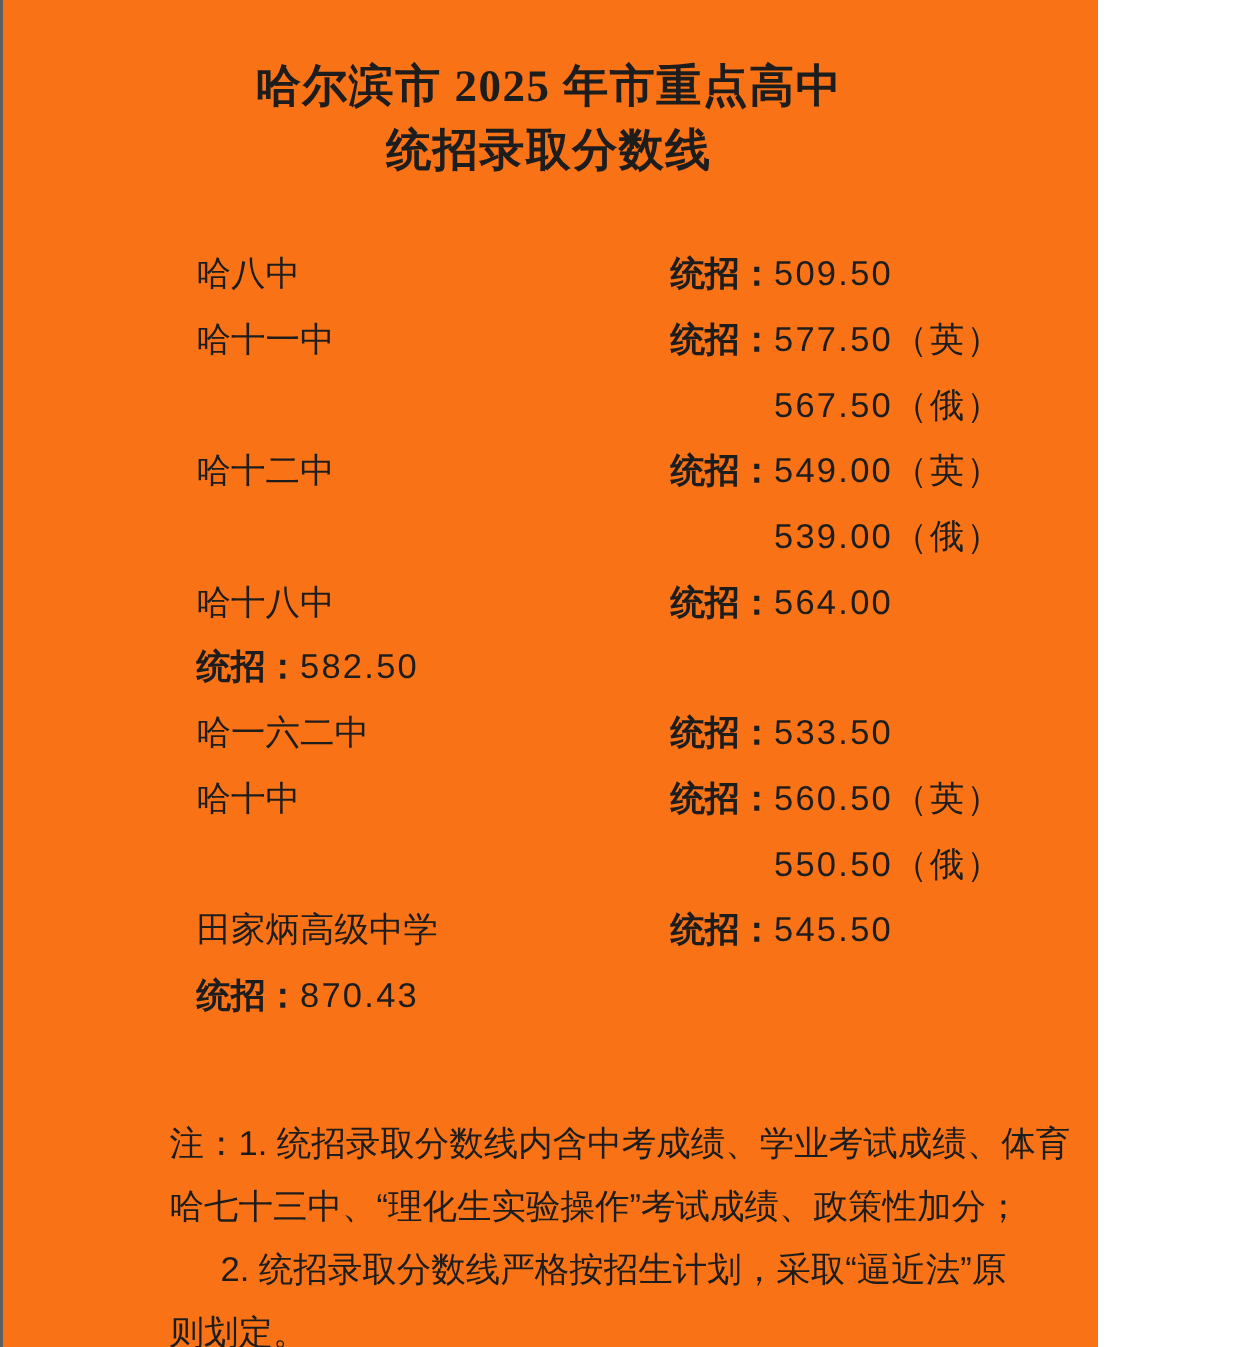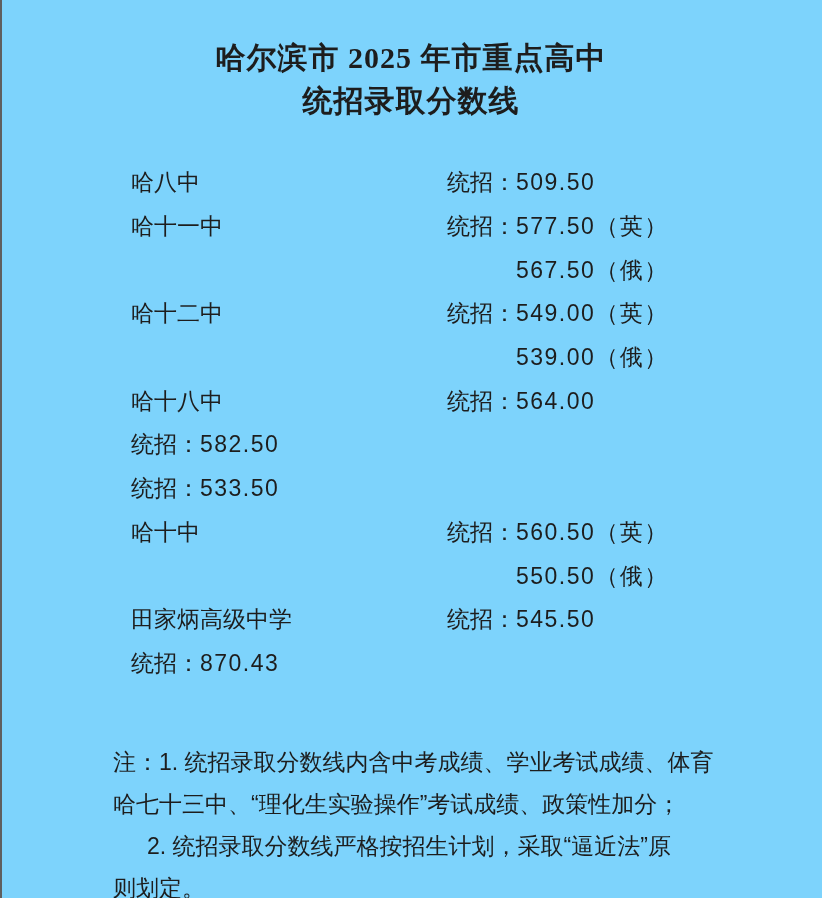--- a/index.html
+++ b/index.html
@@ -2,23 +2,23 @@
 <html lang="zh"><head>
 <meta charset="utf-8">
 <style>
   html, body {
     margin: 0;
     padding: 0;
     background: #ffffff;
   }
   .page {
     position: relative;
-    width: 822px;
+    width: 732px;
     height: 898px;
-    background: #7dd3fc;
+    background: #f97316;
     color: #1d1d1d;
     font-family: "Liberation Sans", "DejaVu Sans", sans-serif;
     overflow: hidden;
   }
   .edge-line {
     position: absolute;
     left: 0;
     top: 0;
     width: 2px;
     height: 898px;
@@ -52,20 +52,21 @@
     margin-left: 10px;
   }
   .school-name {
     min-width: 316px;
     flex-shrink: 0;
   }
   .adm-label {
     display: inline-block;
     min-width: 69px;
     flex-shrink: 0;
+    font-weight: bold;
   }
   .score-value {
     letter-spacing: 1.5px;
   }
   .notes {
     position: absolute;
     left: 113px;
     top: 741px;
     width: 640px;
     font-size: 23px;
@@ -124,20 +125,21 @@
       <span class="adm-label">统招：</span>
       <span class="score-value">564.00</span>
     </div>
 
     <div class="score-row">
       <span class="adm-label">统招：</span>
       <span class="score-value">582.50</span>
     </div>
 
     <div class="score-row">
+      <span class="school-name">哈一六二中</span>
       <span class="adm-label">统招：</span>
       <span class="score-value">533.50</span>
     </div>
 
     <div class="score-row">
       <span class="school-name">哈十中</span>
       <span class="adm-label">统招：</span>
       <span class="score-value">560.50（英）</span>
     </div>
 

